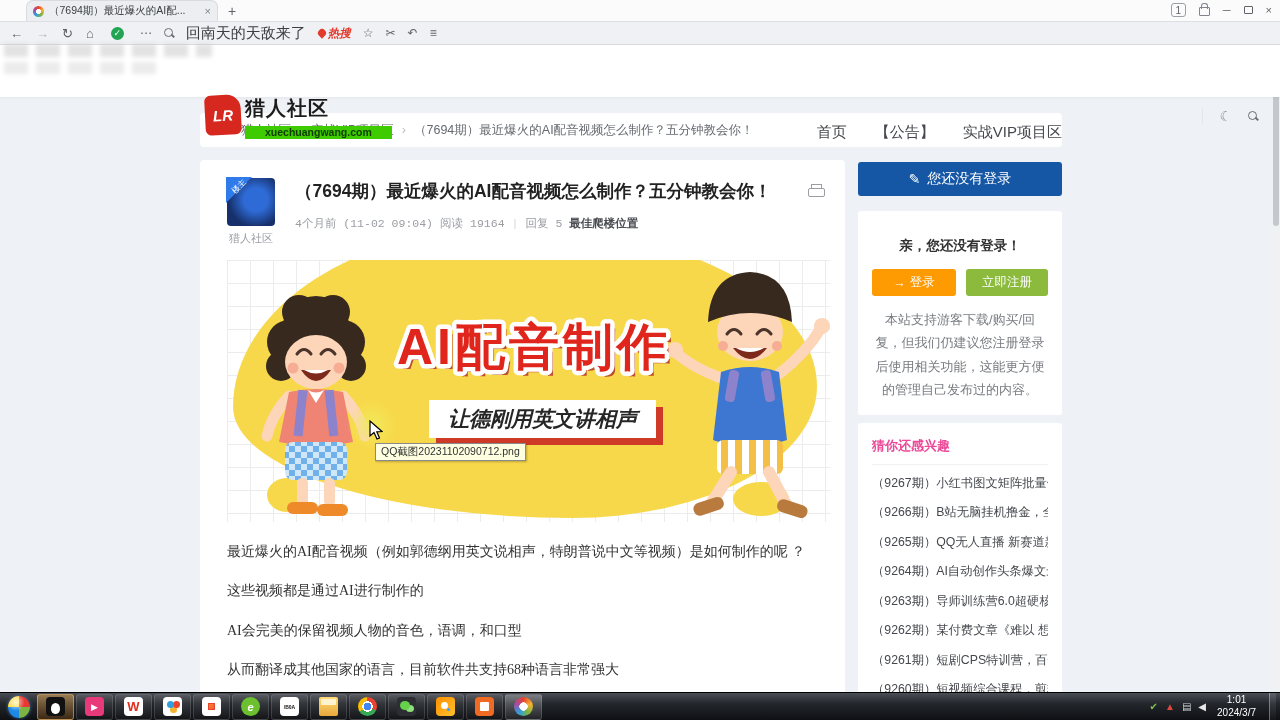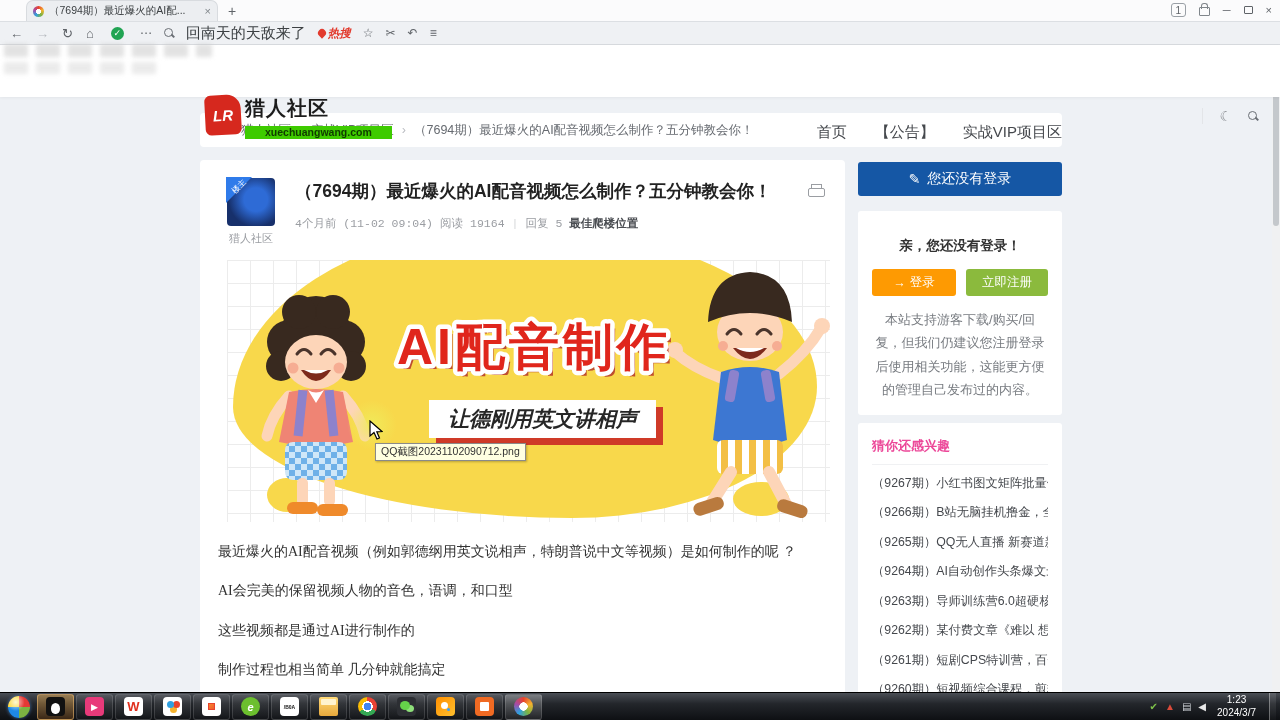--- a/index.html
+++ b/index.html
@@ -83,21 +83,21 @@
   .blob { position:absolute; left:6px; top:-34px; width:584px; height:292px; background:#f8d84b; border-radius:48% 52% 42% 58% / 62% 55% 45% 38%; }
   .blob2 { position:absolute; left:40px; top:218px; width:40px; height:34px; background:#f8d84b; border-radius:50%; }
   .blob3 { position:absolute; left:506px; top:222px; width:56px; height:34px; background:#f8d84b; border-radius:50%; }
   .kid { position:absolute; }
   .headline-svg { position:absolute; left:95px; top:40px; }
   .subline { position:absolute; left:202px; top:140px; background:#fff; box-shadow:7px 7px 0 #cf3a28; padding:5px 19px; font-size:21px; font-weight:bold; font-style:italic; color:#262626; font-family:"Liberation Serif","DejaVu Serif",serif; white-space:nowrap; }
   .click-glow { position:absolute; left:120px; top:140px; width:50px; height:50px; border-radius:50%; background:radial-gradient(rgba(240,235,90,.95), rgba(240,235,90,0) 70%); }
   .cursor-svg { position:absolute; left:140px; top:160px; }
   .tooltip { position:absolute; left:148px; top:183px; background:#ffffe1; border:1px solid #8a8a8a; box-shadow:1px 1px 2px rgba(0,0,0,.25); font-size:10.5px; color:#333; padding:1px 5px; white-space:nowrap; }
 
-  .paras { padding:20px 27px 0 18px; font-family:"Liberation Serif","DejaVu Serif",serif; }
+  .paras { padding:20px 27px 0 27px; font-family:"Liberation Serif","DejaVu Serif",serif; }
   .para { font-size:14px; color:#333; line-height:1.45; margin-bottom:19px; }
 
   
   .sidebar { position:absolute; left:858px; top:162px; width:204px; }
   .btn-profile { height:34px; background:#1557a5; border-radius:3px; color:#fff; font-size:14px; display:flex; align-items:center; justify-content:center; gap:7px; }
   .card { background:#fff; border-radius:3px; }
   .login-card { margin-top:15px; padding:26px 14px 13px;text-align:center; }
   .login-title { font-size:13.5px; font-weight:bold; color:#333; }
   .login-btns { display:flex; gap:10px; margin-top:14px; }
   .btn-login { width:84px; height:27px; background:#fe9a02; border-radius:3px; color:#fff; font-size:12.5px; display:flex; align-items:center; justify-content:center; gap:4px; }
@@ -325,22 +325,23 @@
 
       <div class="click-glow"></div>
       <svg class="cursor-svg" width="16" height="20">
         <path d="M3 1 L3 16 L7 12.5 L10 19 L12.5 18 L9.8 11.8 L15 11.5 Z" fill="#fff" stroke="#000" stroke-width="1.2"></path>
       </svg>
       <div class="tooltip">QQ截图20231102090712.png</div>
     </div>
 
     <div class="paras">
       <p class="para">最近爆火的AI配音视频（例如郭德纲用英文说相声，特朗普说中文等视频）是如何制作的呢 ？</p>
+      <p class="para">这些视频都是通过AI进行制作的</p>
       <p class="para">AI会完美的保留视频人物的音色，语调，和口型</p>
-      <p class="para">这些视频都是通过AI进行制作的</p>
+      <p class="para">从而翻译成其他国家的语言，目前软件共支持68种语言非常强大</p>
       <p class="para">制作过程也相当简单 几分钟就能搞定</p>
     </div>
   </main>
 
   <aside class="sidebar">
     <div class="btn-profile">
       <span>✎</span>
       <span>您还没有登录</span>
     </div>
 
@@ -418,20 +419,20 @@
     <div class="tb-btn active2">
         <span class="ic ic-360"></span>
       </div>
 
     <div class="tray">
       <span class="tray-ico" style="color:#7ec24a">✔</span>
       <span class="tray-ico" style="color:#d94a3a">▲</span>
       <span class="tray-ico" style="color:#cfd3d8">▤</span>
       <span class="tray-ico" style="color:#e8e8e8">◀</span>
       <div class="clock">
-        <div>1:23</div>
+        <div>1:01</div>
         <div>2024/3/7</div>
       </div>
       <div class="show-desktop"></div>
     </div>
   </div>
 
 </div>
 
 </body></html>

